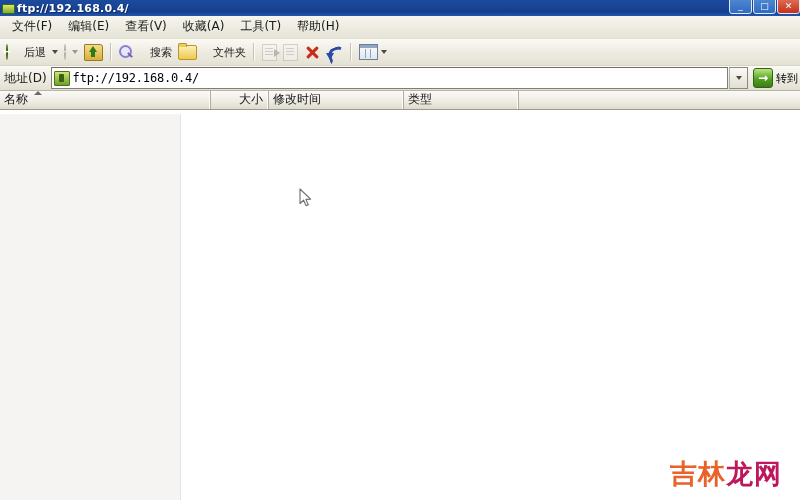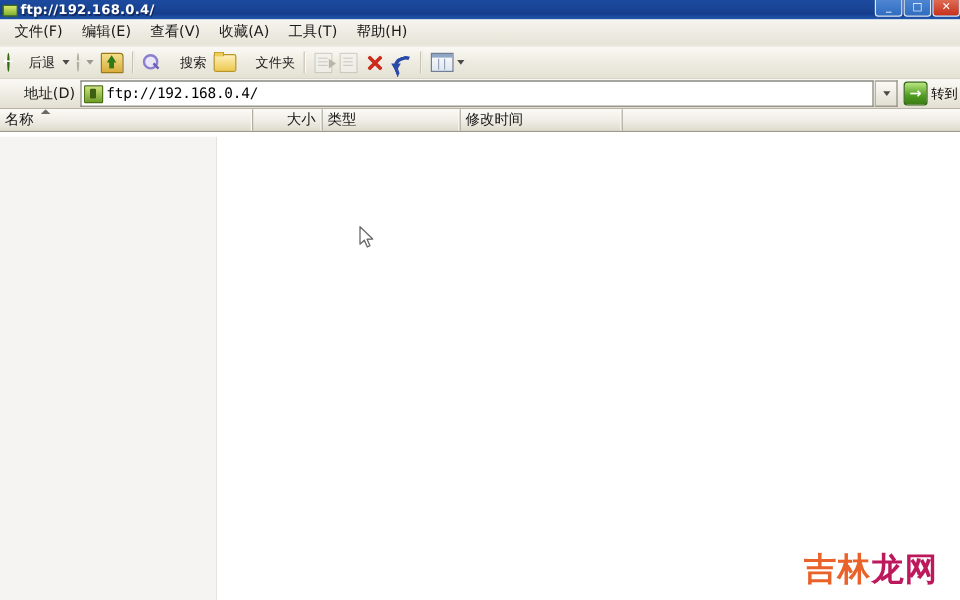--- a/index.html
+++ b/index.html
@@ -276,21 +276,21 @@
   }
   .ico-views .v1 { left: 5px; }
   .ico-views .v2 { left: 10px; }
 
   
   .addrbar {
     height: 24px;
     background: linear-gradient(to bottom, #faf9f5 0%, #efede3 50%, #e2dfd2 100%);
     display: flex;
     align-items: center;
-    padding-left: 18px;
+    padding-left: 2px;
     border-bottom: 1px solid #b9b5a6;
   }
   .addr-label {
     font-size: 12px;
     padding: 0 4px 0 2px;
     white-space: nowrap;
     color: #1a1a1a;
     font-family: "DejaVu Sans", sans-serif;
   }
   .addr-input {
@@ -571,25 +571,25 @@
 </div>
 
 <div class="colheader">
   <div class="colcell c-name">
     <span>名称</span>
     <span class="sortarrow"></span>
   </div>
   <div class="colcell c-size">
     <span>大小</span>
   </div>
+  <div class="colcell c-date">
+    <span>修改时间</span>
+  </div>
   <div class="colcell c-type">
     <span>类型</span>
-  </div>
-  <div class="colcell c-date">
-    <span>修改时间</span>
   </div>
   <div class="colcell c-rest"></div>
 </div>
 
 <div class="content">
   <div class="leftpane"></div>
   <div class="listpane"></div>
 </div>
 
 <div class="cursor" style="left: 299px; top: 188px;">

